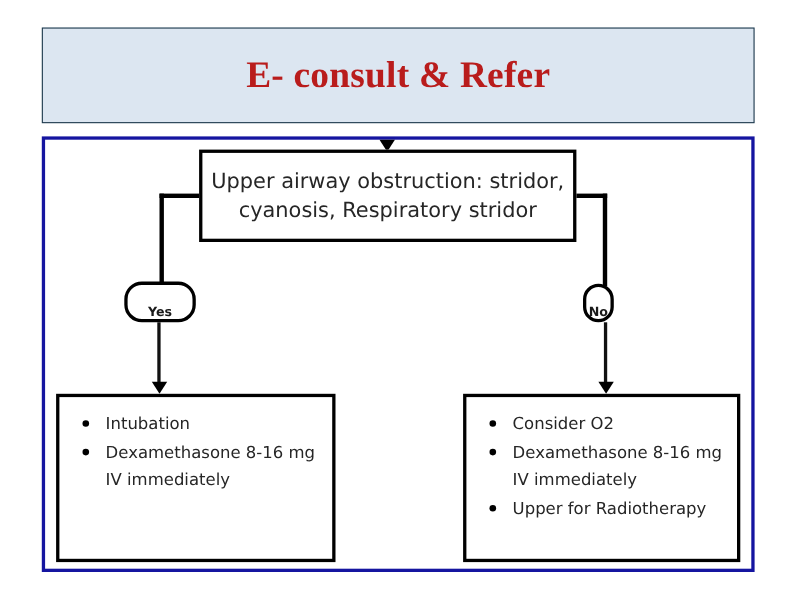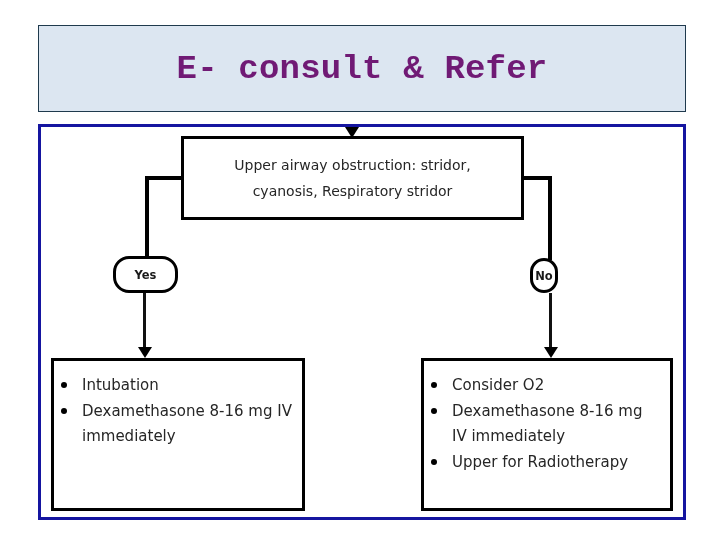--- a/index.html
+++ b/index.html
@@ -23,24 +23,24 @@
     width: 648px;
     height: 87px;
     background: #dce6f1;
     border: 1px solid #1f3a4d;
     box-sizing: border-box;
     display: flex;
     align-items: center;
     justify-content: center;
   }
   #title-text {
-    font-family: Liberation Mono, monospace;
+    font-family: Liberation Serif, serif;
     font-size: 34px;
     font-weight: bold;
-    color: #701a75;
+    color: #b91c1c;
     letter-spacing: 0.2px;
     white-space: nowrap;
   }
 
   
   #flowchart-frame {
     position: absolute;
     left: 38px;
     top: 124px;
     width: 648px;
@@ -64,31 +64,31 @@
     left: 140px;      
     top: 9px;         
     width: 343px;     
     height: 84px;
     display: flex;
     align-items: center;
     justify-content: center;
   }
   #node-condition .node-text {
     font-family: "DejaVu Sans", sans-serif;
-    font-size: 14px;
+    font-size: 19px;
     line-height: 26px;
     color: #262626;
     text-align: center;
     padding: 0 8px;
   }
 
   
   .label-box {
     display: flex;
-    align-items: center;
+    align-items: flex-end;
     justify-content: center;
     border-width: 3px;
     border-radius: 16px;
   }
   .label-box .node-text {
     font-family: "DejaVu Sans", sans-serif;
     font-size: 11.5px;
     font-weight: bold;
     color: #1a1a1a;
   }
@@ -101,21 +101,21 @@
   #node-no {
     left: 489px;      
     top: 131px;       
     width: 28px;
     height: 35px;
   }
 
   
   .outcome-box {
     display: block;
-    padding: 12px 10px 8px 0;
+    padding: 12px 10px 8px 14px;
   }
   #node-outcome-yes {
     left: 10px;       
     top: 231px;       
     width: 254px;     
     height: 153px;
   }
   #node-outcome-no {
     left: 380px;      
     top: 231px;

